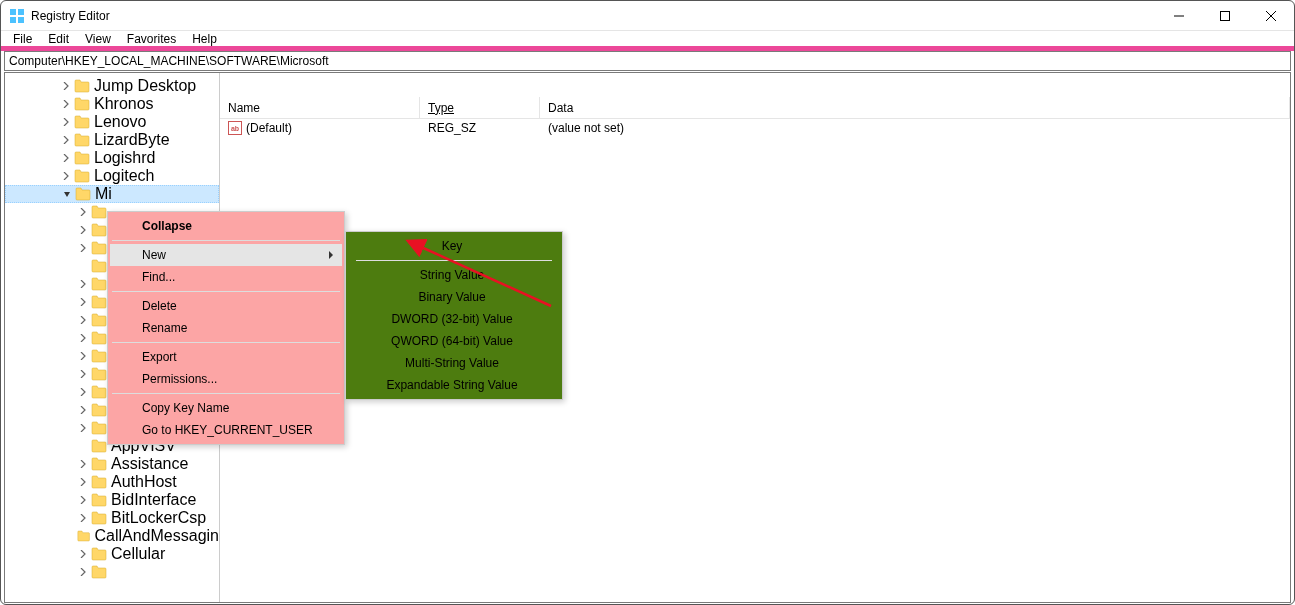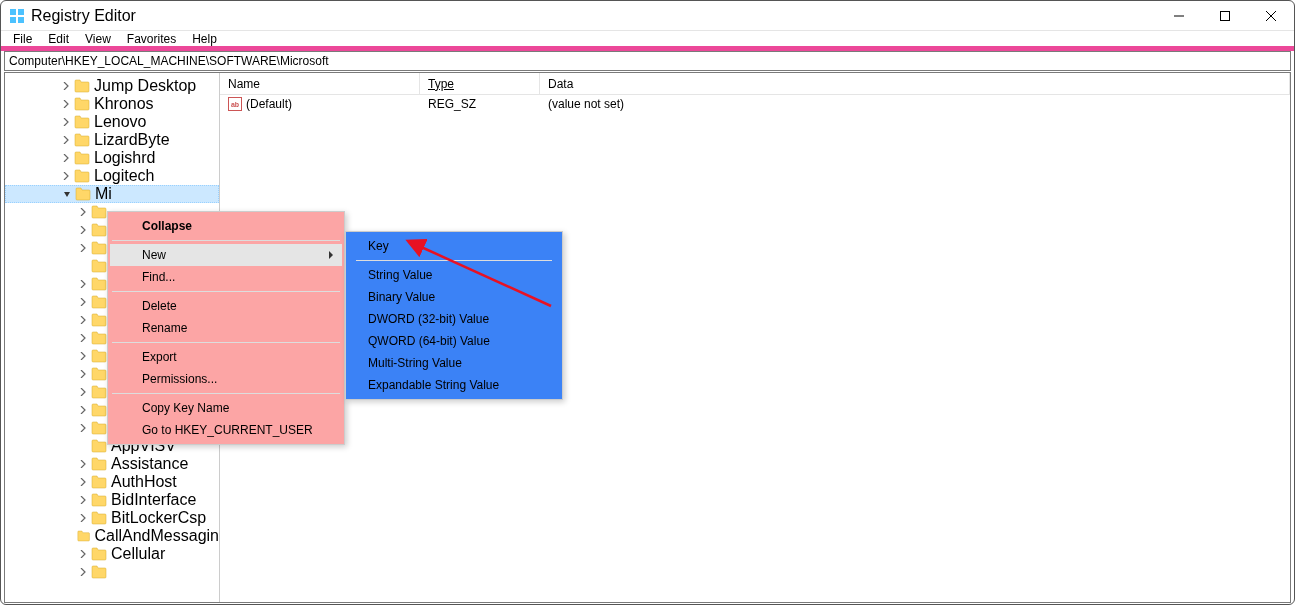--- a/index.html
+++ b/index.html
@@ -1,20 +1,20 @@
 <!DOCTYPE html>
 <html><head>
   <meta charset="utf-8">
   <style>
     * { margin: 0; padding: 0; box-sizing: border-box; font-family: "Segoe UI", Tahoma, sans-serif; font-size: 12px; }
     body { background: #fff; width: 1295px; height: 605px; overflow: hidden; position: relative; border: 1px solid #555; border-radius: 6px; }
     
     .titlebar { height: 30px; display: flex; align-items: center; padding: 0 0 0 8px; border-bottom: 1px solid #e5e5e5; }
     .titlebar-icon { width: 16px; height: 16px; margin-right: 6px; display: flex; align-items: center; justify-content: center; }
-    .titlebar-title { flex: 1; font-size: 16px; }
+    .titlebar-title { flex: 1; font-size: 12px; }
     .titlebar-controls { display: flex; }
     .titlebar-btn { width: 46px; height: 30px; display: flex; align-items: center; justify-content: center; cursor: pointer; }
     
     .menubar { height: 20px; display: flex; align-items: center; padding: 0 4px; border-bottom: 5px solid #ec4899; }
     .menu-item { padding: 2px 8px; cursor: pointer; }
     
     .address-bar { height: 20px; border: 1px solid #7a7a7a; margin: 0 3px 0 3px; padding: 1px 4px; display: flex; align-items: center; }
     
     .content { display: flex; height: calc(100% - 72px); border: 1px solid #7a7a7a; margin: 1px 3px 3px 3px; }
     
@@ -23,41 +23,41 @@
     .tree-panel::-webkit-scrollbar-thumb { background: #c1c1c1; }
     .tree-panel::-webkit-scrollbar-track { background: #f0f0f0; }
     
     .tree-item { display: flex; align-items: center; height: 18px; padding-left: 4px; cursor: pointer; white-space: nowrap; }
     .tree-item.selected { background: #cce8ff; border: 1px dotted #99d1ff; height: 18px; }
     .tree-chevron { width: 12px; height: 12px; display: flex; align-items: center; justify-content: center; margin-right: 2px; color: #666; font-size: 10px; }
     .tree-folder { width: 16px; height: 14px; margin-right: 4px; }
     .tree-label { font-size: 16px; }
     .tree-spacer { display: inline-block; }
     
-    .list-panel { flex: 1; overflow: auto; }
+    .list-panel { flex: 1; overflow: auto; margin-top: 24px; }
     .list-header { display: flex; border-bottom: 1px solid #e5e5e5; height: 22px; }
     .list-col { padding: 2px 8px; border-right: 1px solid #e5e5e5; display: flex; align-items: center; }
     .list-col.name { width: 200px; }
     .list-col.type { width: 120px; text-decoration: underline; }
     .list-col.data { flex: 1; }
     .list-row { display: flex; height: 18px; align-items: center; }
     .list-cell { padding: 0 8px; display: flex; align-items: center; }
     .list-cell.name { width: 200px; }
     .list-cell.type { width: 120px; }
     .list-cell.data { flex: 1; text-align: right; }
     .value-icon { width: 14px; height: 14px; margin-right: 4px; border: 1px solid #c55; background: #fff; display: flex; align-items: center; justify-content: center; font-size: 7px; color: #c55; font-weight: bold; }
     
     .context-menu { position: absolute; background: #fca5a5; border: 1px solid #ccc; box-shadow: 2px 2px 6px rgba(0,0,0,0.2); z-index: 100; padding: 3px 2px; }
     .ctx-item { padding: 4px 24px 4px 32px; cursor: pointer; display: flex; align-items: center; position: relative; min-width: 200px; }
     .ctx-item:hover, .ctx-item.hover { background: #e5e5e5; }
     .ctx-item.bold { font-weight: bold; }
     .ctx-separator { height: 1px; background: #ddd; margin: 3px 2px; }
     .ctx-arrow { position: absolute; right: 8px; font-size: 10px; }
     
-    .submenu { position: absolute; background: #3b82f6; border: 1px solid #ccc; box-shadow: 2px 2px 6px rgba(0,0,0,0.2); z-index: 101; padding: 3px 2px; }
+    .submenu { position: absolute; background: #4d7c0f; border: 1px solid #ccc; box-shadow: 2px 2px 6px rgba(0,0,0,0.2); z-index: 101; padding: 3px 2px; text-align: center; }
     .sub-item { padding: 4px 24px 4px 20px; cursor: pointer; min-width: 180px; }
     .sub-separator { height: 1px; background: #ddd; margin: 3px 8px; }
     
     .folder-svg { fill: #ffd768; stroke: #d4a828; stroke-width: 0.5; }
     
     .red-arrow { position: absolute; z-index: 200; pointer-events: none; }
   </style>
 </head>
 <body>
 

